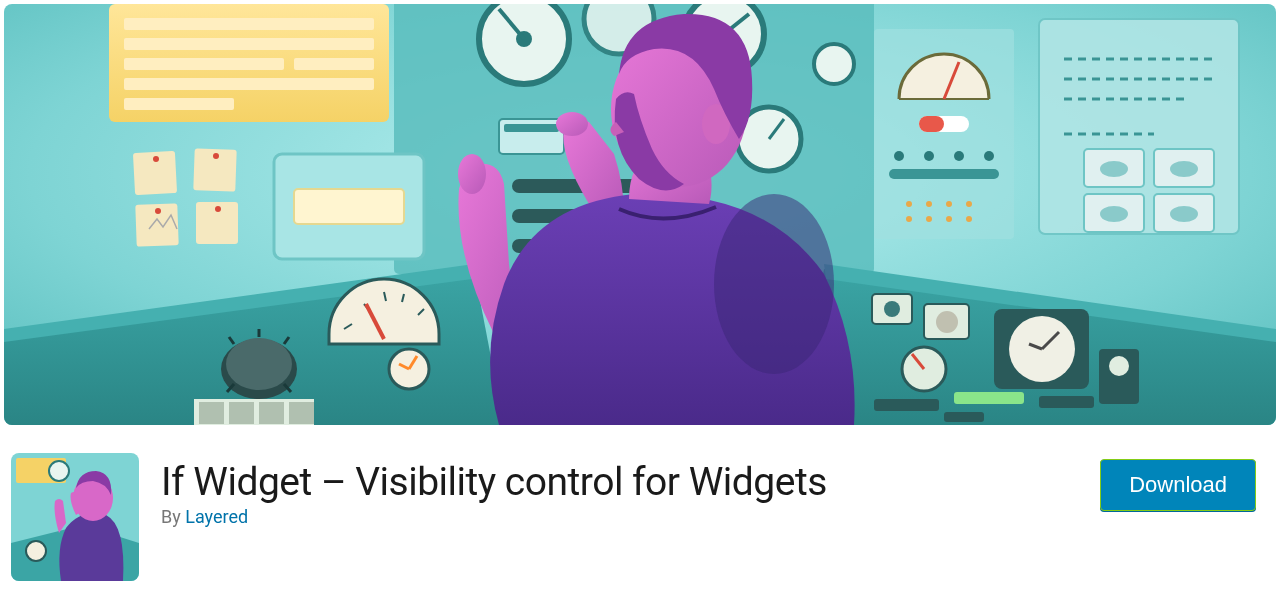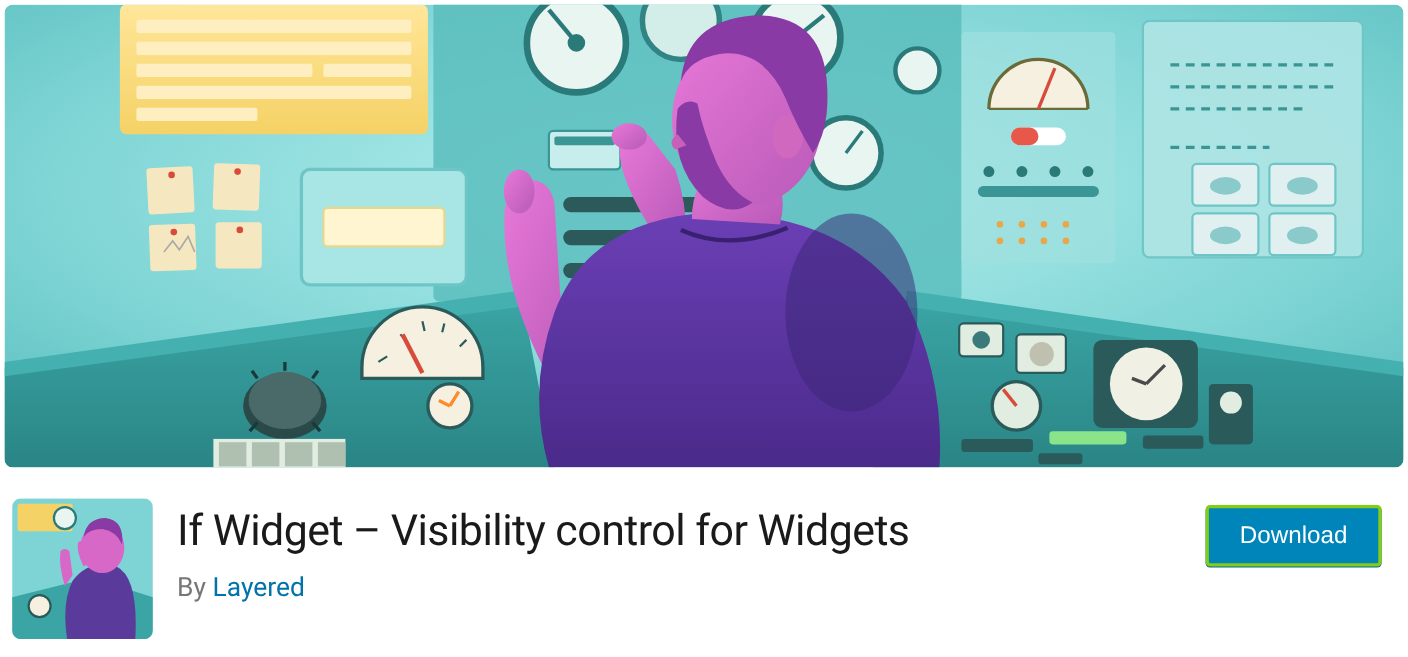--- a/index.html
+++ b/index.html
@@ -2,23 +2,23 @@
 <html><head>
 <meta charset="utf-8">
 <style>
   * { box-sizing: border-box; margin: 0; padding: 0; }
   body { font-family: -apple-system, BlinkMacSystemFont, "Segoe UI", Roboto, Helvetica, Arial, sans-serif; background: #fff; width: 1280px; }
   .banner { width: 1272px; height: 421px; margin: 4px; border-radius: 8px; overflow: hidden; position: relative; }
   .header-row { display: flex; align-items: flex-start; padding: 24px 24px 0 11px; gap: 22px; }
   .thumb { width: 128px; height: 128px; border-radius: 8px; overflow: hidden; flex-shrink: 0; position: relative; }
   .info { flex: 1; padding-top: 6px; }
   .title { font-size: 39px; font-weight: 400; color: #1a1a1a; line-height: 1.2; letter-spacing: -0.5px; }
-  .byline { font-size: 24px; color: #777; margin-top: 14px; }
+  .byline { font-size: 18px; color: #777; }
   .byline a { color: #0073aa; text-decoration: none; }
-  .download-btn { background: #0085ba; color: #fff; border: 3px solid #84cc16; border-radius: 4px; padding: 12px 28px; font-size: 22px; cursor: pointer; box-shadow: 0 1px 0 #006799; margin-top: 6px; }
+  .download-btn { background: #0085ba; color: #fff; border: 1px solid #84cc16; border-radius: 4px; padding: 12px 28px; font-size: 22px; cursor: pointer; box-shadow: 0 1px 0 #006799; margin-top: 6px; }
 </style>
 </head>
 <body>
 
 <div class="banner">
   <svg viewBox="0 0 1272 421" width="1272" height="421" preserveAspectRatio="xMidYMid slice">
     <defs>
       <radialGradient id="bgGrad" cx="50%" cy="40%" r="80%">
         <stop offset="0%" stop-color="#b8f0f0"></stop>
         <stop offset="60%" stop-color="#7ed4d4"></stop>

